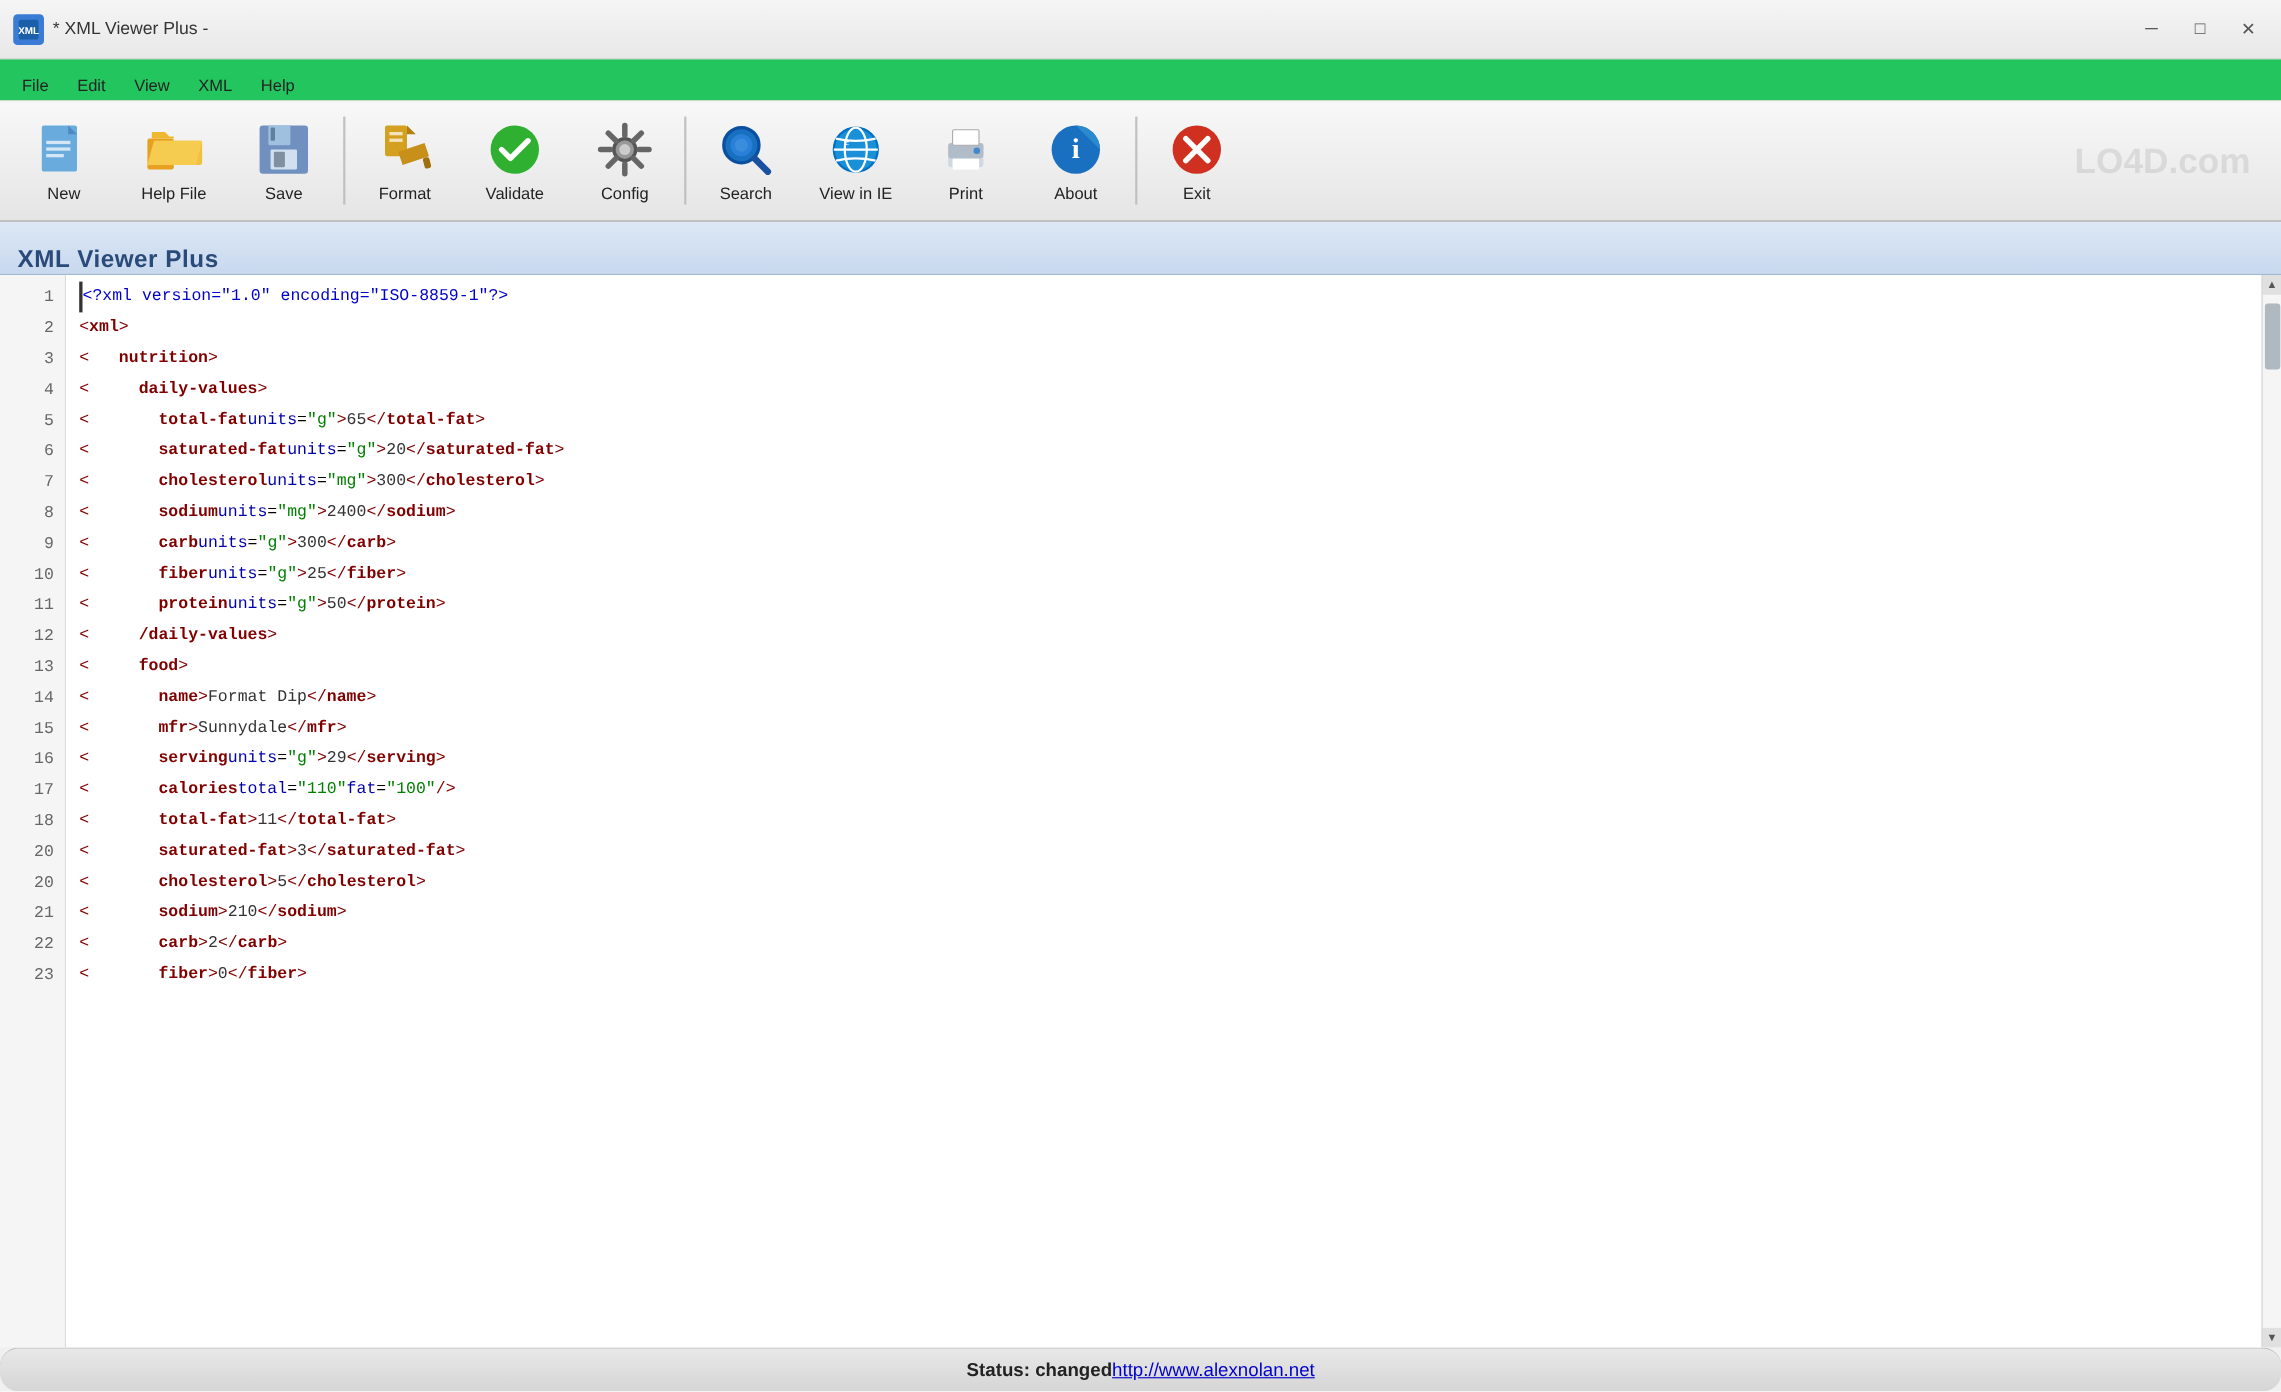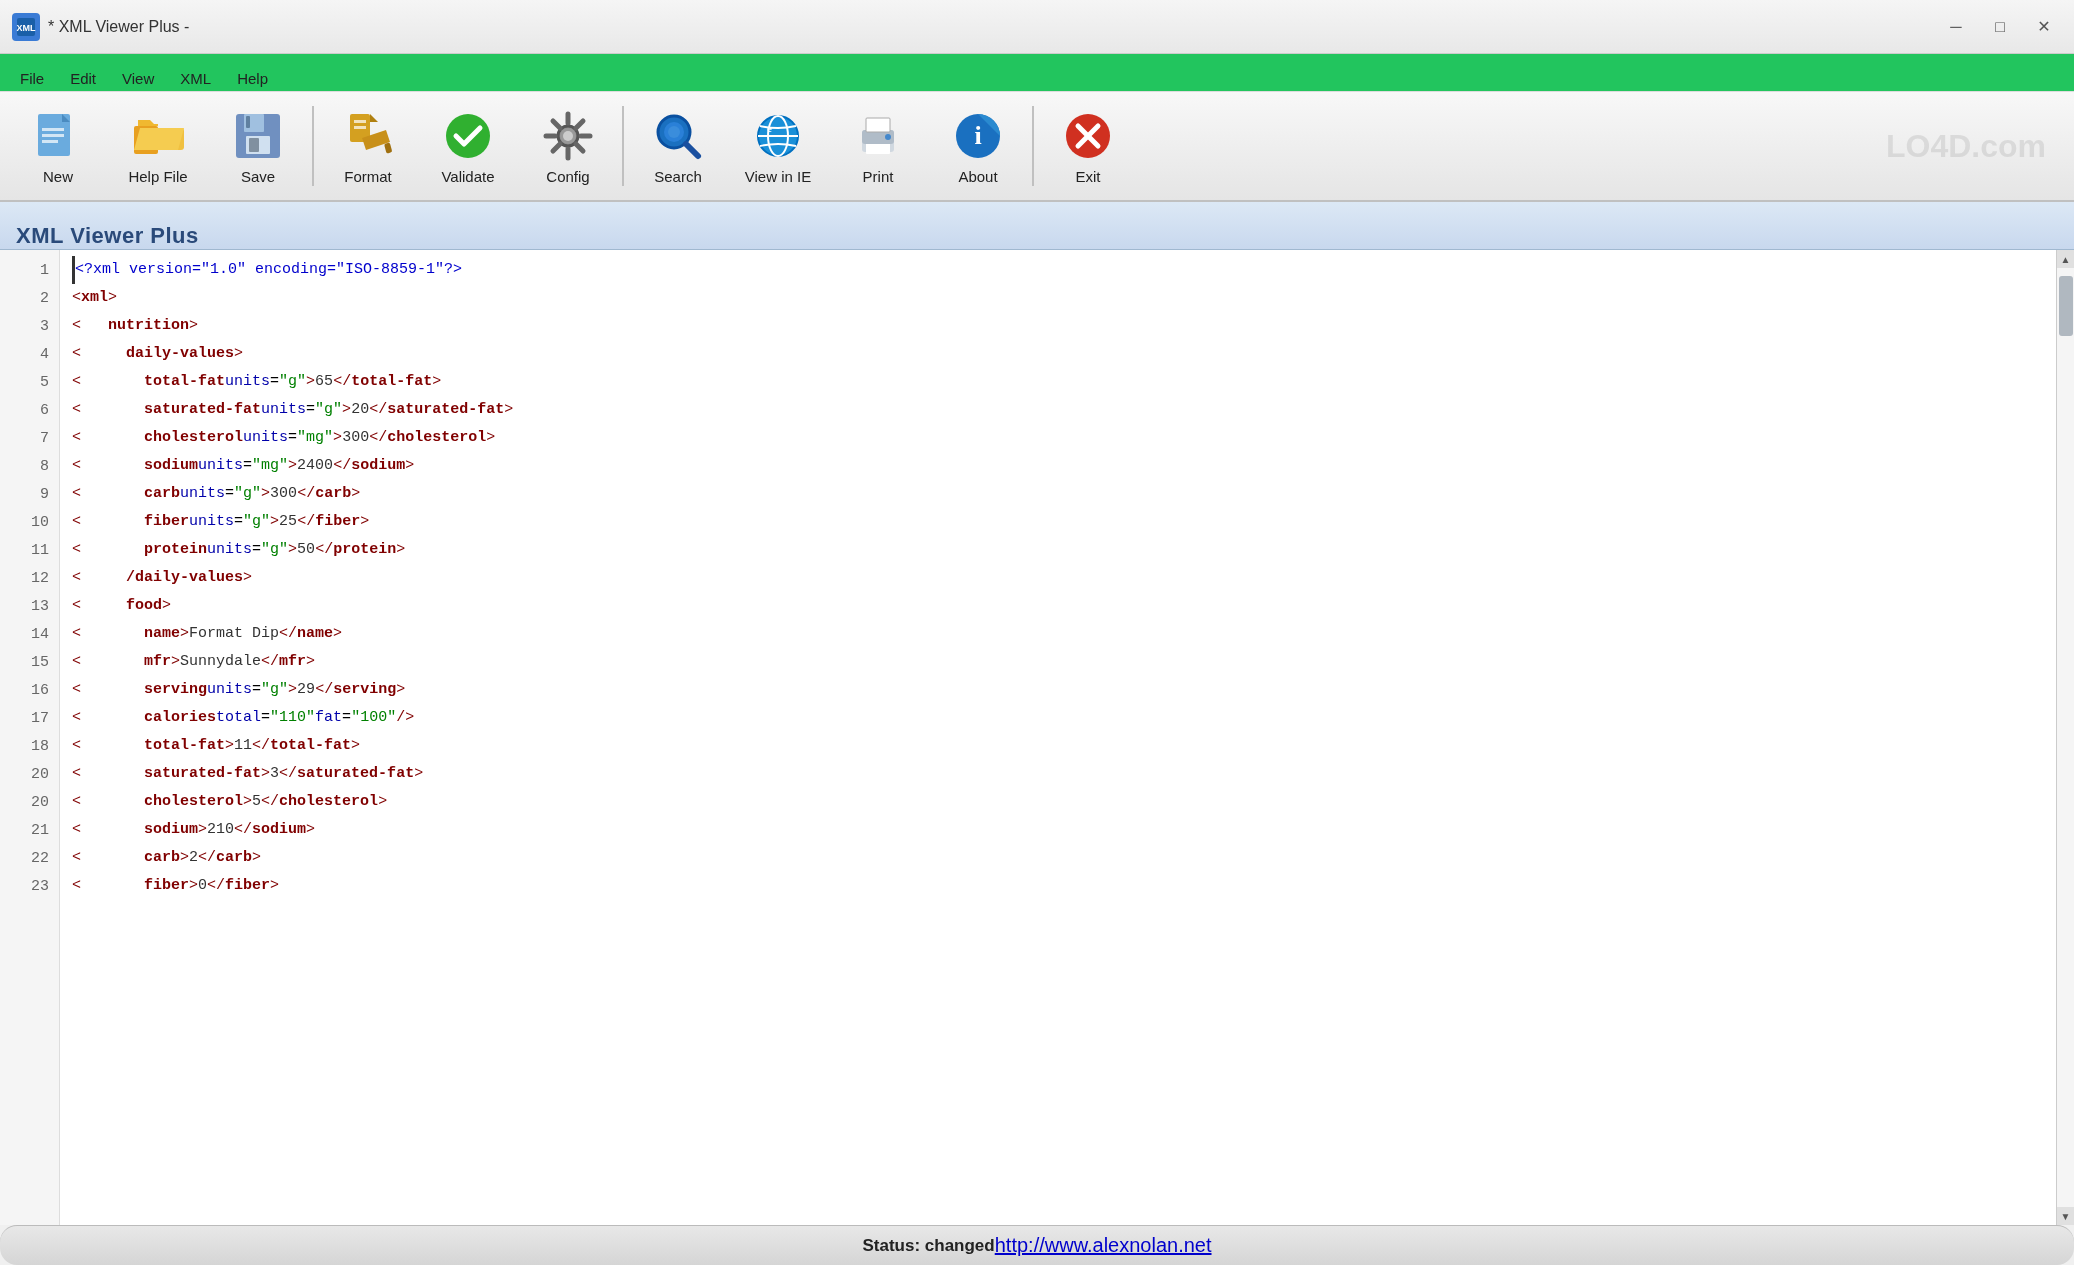--- a/index.html
+++ b/index.html
@@ -209,21 +209,21 @@
       border-top: 1px solid #bbb;
       justify-content: center;
       border-radius: 17px;
     }
     #status-text {
       font-size: 17px;
       font-weight: bold;
       color: #222;
     }
     #status-link {
-      font-size: 20px;
+      font-size: 17px;
       color: #0000cc;
       text-decoration: underline;
       cursor: pointer;
     }
 
     
     .cursor-line { border-left: 3px solid #333; }
   </style>
 </head>
 <body>

